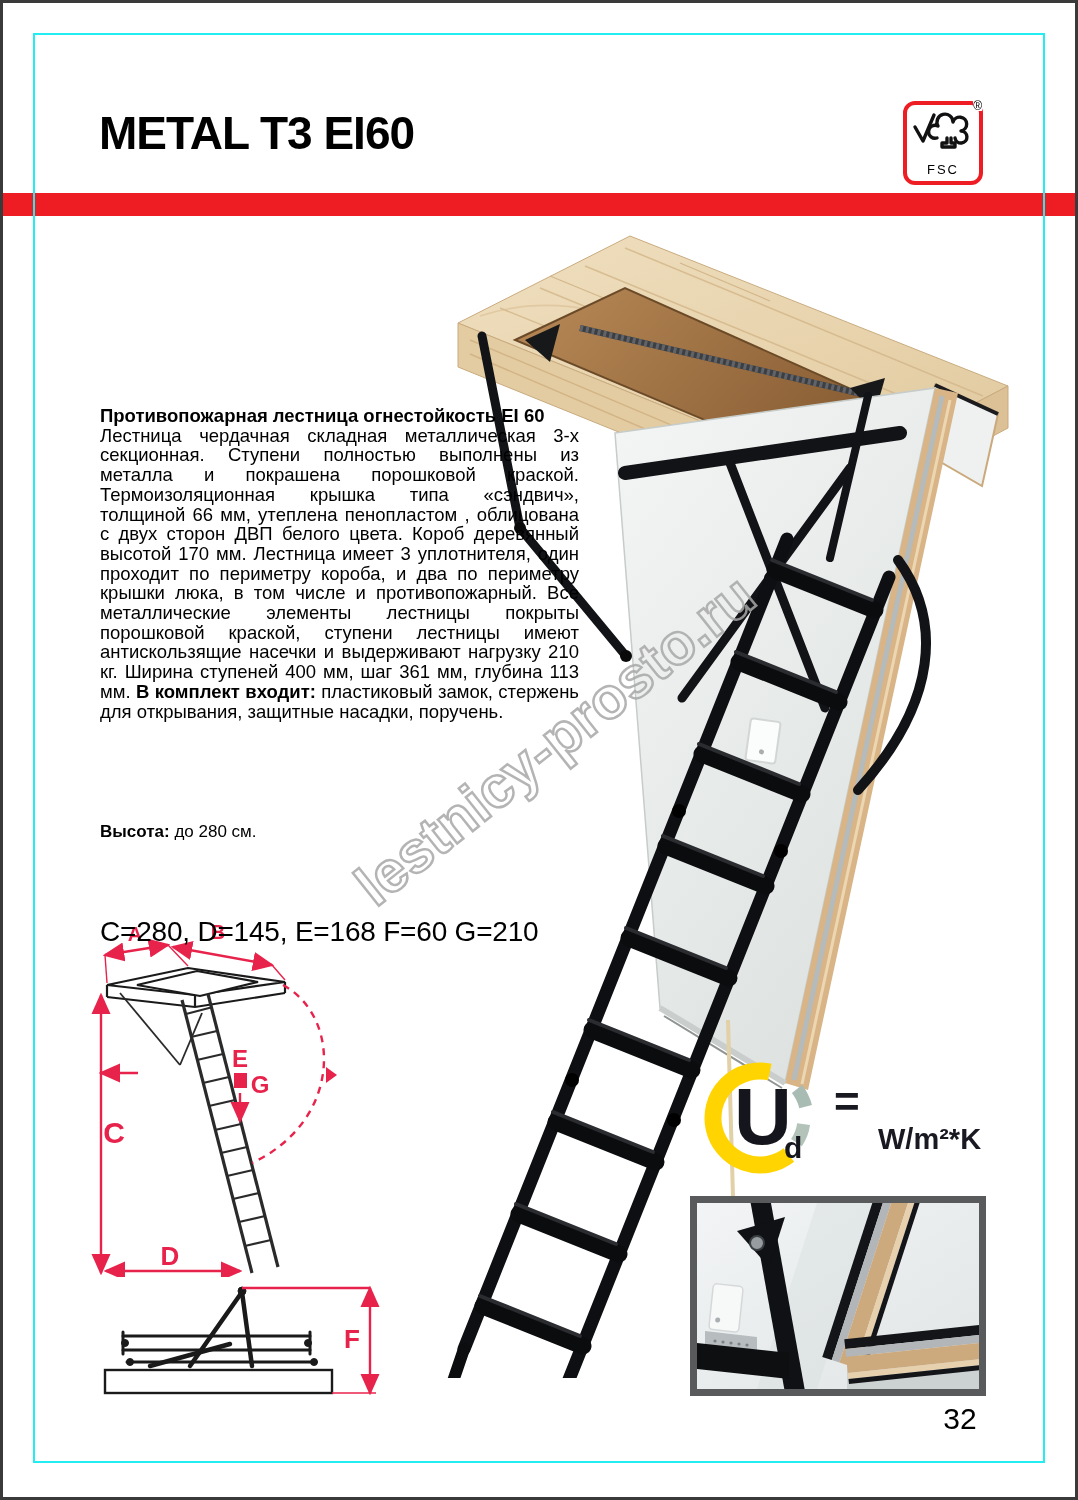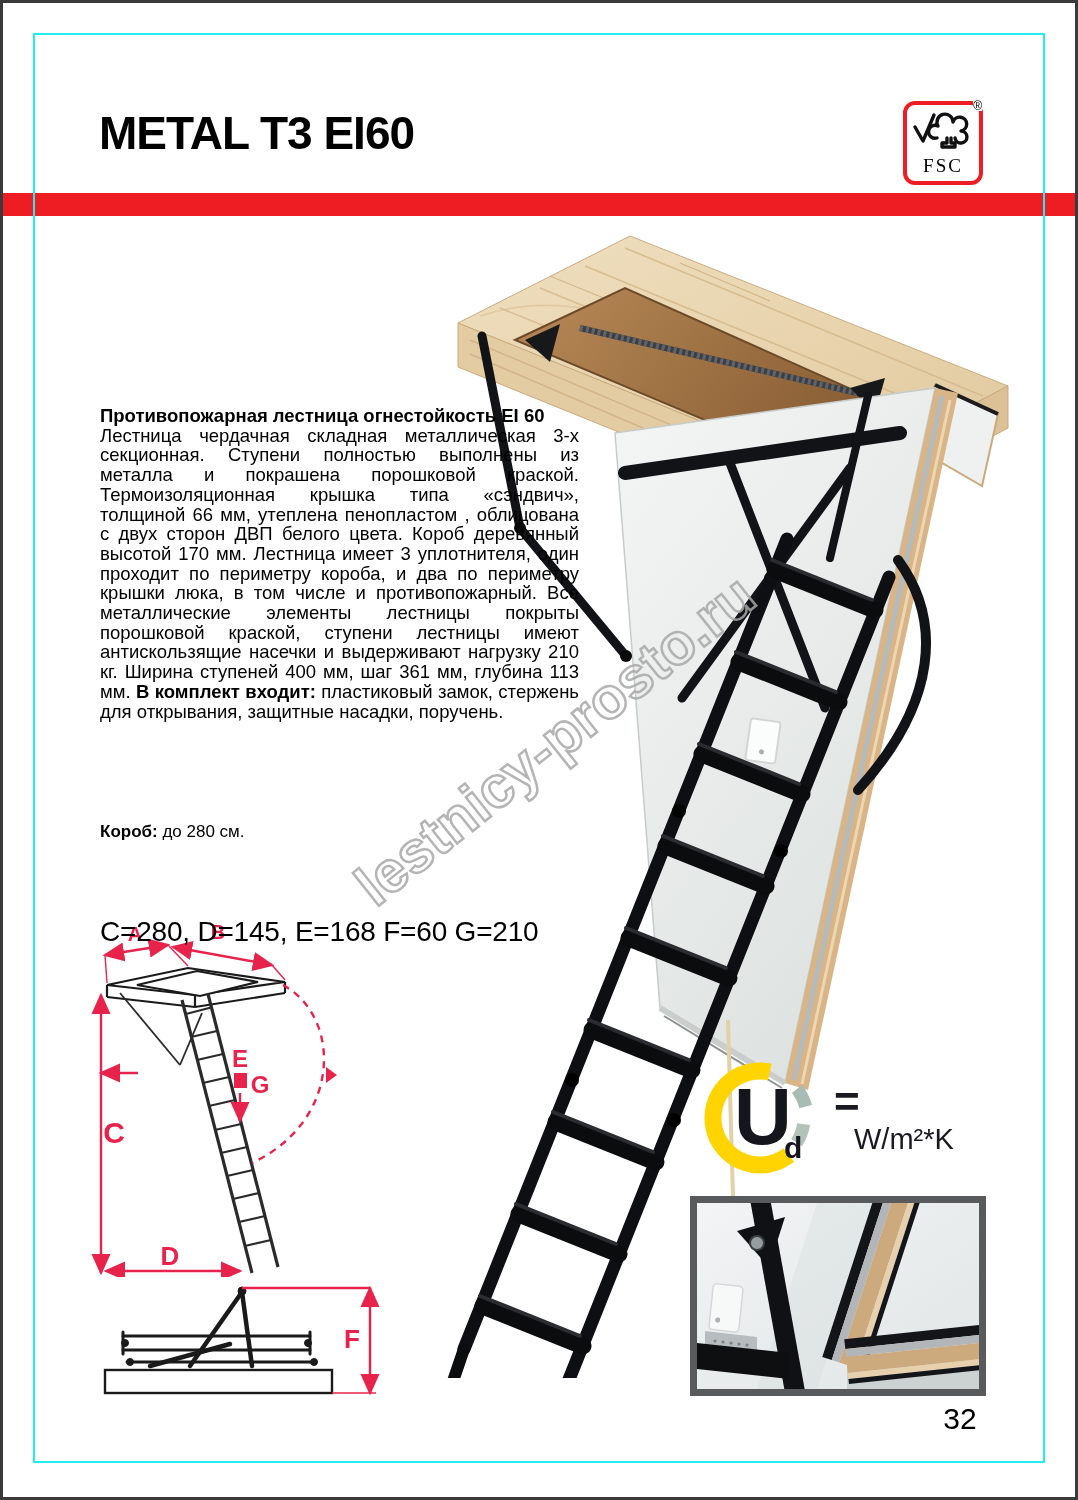--- a/index.html
+++ b/index.html
@@ -8,21 +8,21 @@
   .abs{position:absolute;}
   #outer-border{left:0;top:0;width:1072px;height:1494px;border:3px solid #3a3a3a;z-index:20;pointer-events:none;}
   #cyan-border{left:33px;top:33px;width:1008px;height:1426px;border:2px solid #22eef2;z-index:6;pointer-events:none;}
   #page-title{left:99px;top:106px;font-size:46px;font-weight:700;letter-spacing:-1px;z-index:7;}
   #red-bar{left:0;top:193px;width:1078px;height:23px;z-index:5;}
   
   #fsc-badge{left:903px;top:101px;width:72px;height:76px;border:4px solid #ee1c23;border-radius:12px;
              background:#fff;z-index:7;}
   #fsc-reg{position:absolute;right:-3px;top:-4px;font-size:12px;background:#fff;line-height:10px;}
   #fsc-text{position:absolute;left:0;right:0;bottom:4px;text-align:center;
-            font-family:Liberation Serif, serif;font-size:19px;letter-spacing:2px;margin-top:28px;}
+            font-family:Liberation Sans, sans-serif;font-size:13px;letter-spacing:2px;margin-top:28px;}
   
   #desc-col{left:100px;top:406px;width:479px;z-index:5;font-size:18.5px;line-height:19.7px;text-align:justify;}
   #desc-heading{font-weight:700;}
   .b{font-weight:700;}
   #sizes-block{left:100px;top:744px;width:330px;z-index:5;font-size:17px;line-height:19.5px;}
   #sizes-note{margin-top:0;}
   #height-line{left:100px;top:822px;width:400px;z-index:5;font-size:17px;}
   #dims-line{left:100px;top:916px;width:480px;z-index:5;font-size:28px;letter-spacing:-0.2px;}
   
   #watermark{left:290px;top:700px;width:530px;height:80px;line-height:80px;text-align:center;
@@ -31,21 +31,21 @@
   
   #main-image{left:430px;top:228px;z-index:1;}
   #diagram-unfolded{left:80px;top:925px;z-index:4;}
   #diagram-folded{left:80px;top:1280px;z-index:4;}
   
   #u-badge{left:698px;top:1042px;width:292px;height:148px;z-index:3;display:flex;align-items:center;}
   #u-badge-text{margin-left:4px;color:#191922;}
   #u-badge-line1{display:flex;align-items:baseline;}
   #u-equals{font-size:44px;font-weight:700;}
   #u-value{font-size:58px;font-weight:700;margin-left:12px;letter-spacing:-1px;}
-  #u-unit{font-size:29px;font-weight:400;margin-left:20px;margin-top:-4px;}
+  #u-unit{font-size:29px;font-weight:700;margin-left:44px;margin-top:-4px;}
   
   #detail-photo{left:690px;top:1196px;width:282px;height:186px;border:7px solid #595a5c;z-index:3;background:#eef1f1;}
   #page-number{left:930px;top:1402px;width:60px;text-align:center;font-size:30px;z-index:7;}
 </style>
 </head>
 <body>
 
 <div id="page">
 
   <svg id="main-image" class="abs" width="585" height="1150" viewBox="0 0 585 1150">
@@ -175,21 +175,21 @@
   </div>
 
   <div id="desc-col" class="abs">
     <div id="desc-heading">Противопожарная лестница огнестойкость EI 60</div>
     <span>Лестница чердачная складная металлическая 3-х секционная. Ступени полностью выполнены из металла и покрашена порошковой краской. Термоизоляционная крышка типа «сэндвич», толщиной 66 мм, утеплена пенопластом , облицована с двух сторон ДВП белого цвета. Короб деревянный высотой 170 мм. Лестница имеет 3 уплотнителя, один проходит по периметру короба, и два по периметру крышки люка, в том числе и противопожарный. Все металлические элементы лестницы покрыты порошковой краской, ступени лестницы имеют антискользящие насечки и выдерживают нагрузку 210 кг. Ширина ступеней 400 мм, шаг 361 мм, глубина 113 мм.</span>
     <span class="b">В комплект входит:</span><span> пластиковый замок, стержень для открывания, защитные насадки, поручень.</span>
   </div>
 
 
   <div id="height-line" class="abs">
-    <span class="b">Короб:</span><span> до 280 см.</span>
+    <span class="b">Высота:</span><span> до 280 см.</span>
   </div>
 
   <div id="dims-line" class="abs">C=280, D=145, E=168 F=60 G=210</div>
 
   <div id="watermark" class="abs">lestnicy-prosto.ru</div>
 
   <svg id="diagram-unfolded" class="abs" width="340" height="352" viewBox="0 0 340 352">
     <defs>
       <marker id="ar1" markerWidth="9" markerHeight="8" refX="8" refY="4" orient="auto-start-reverse">
         <path d="M0,0 L9,4 L0,8 z" fill="#e8234b"></path>

